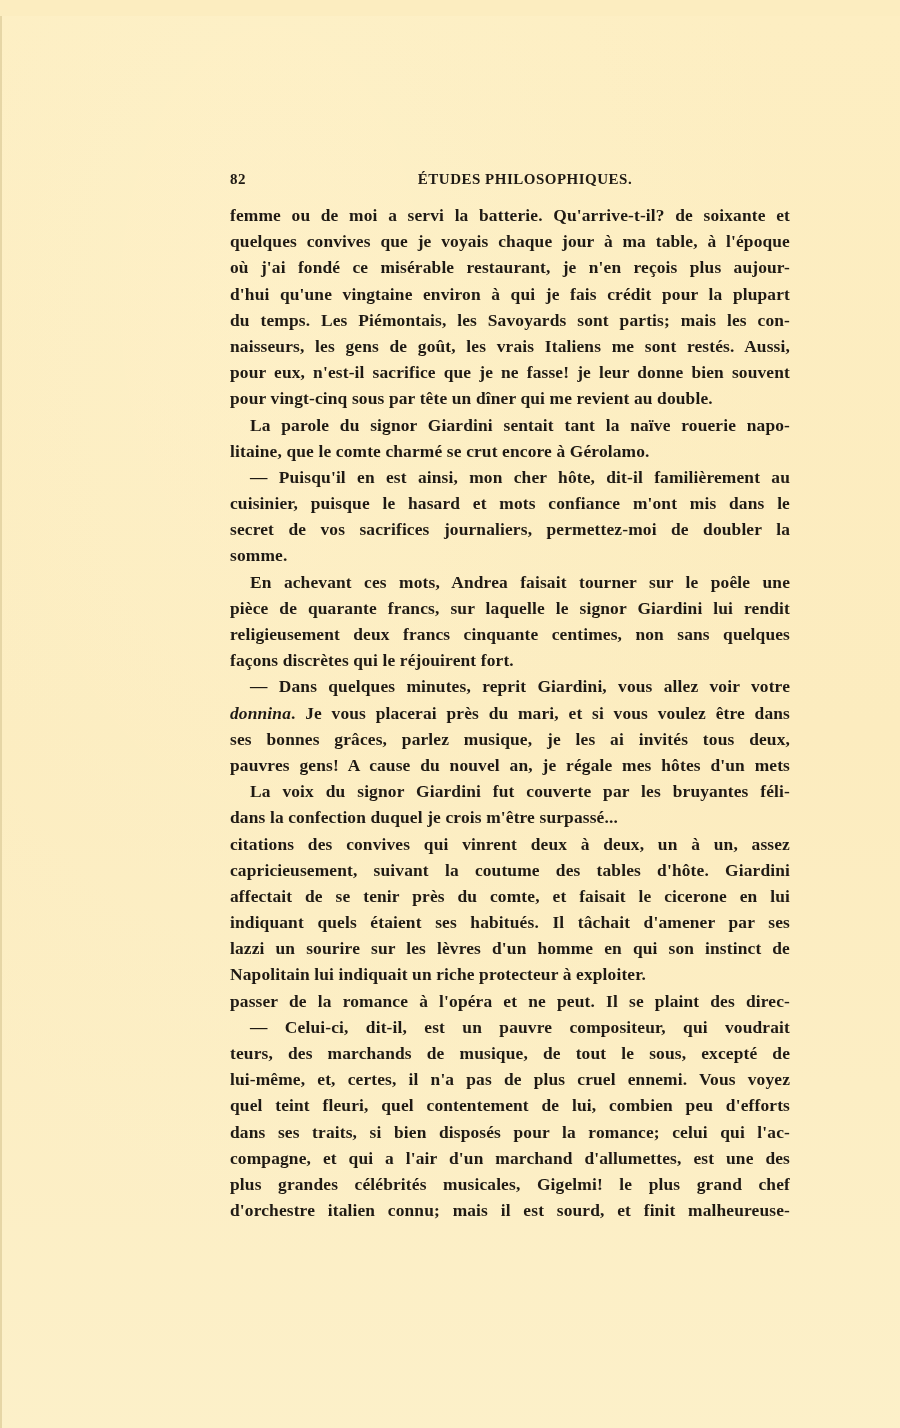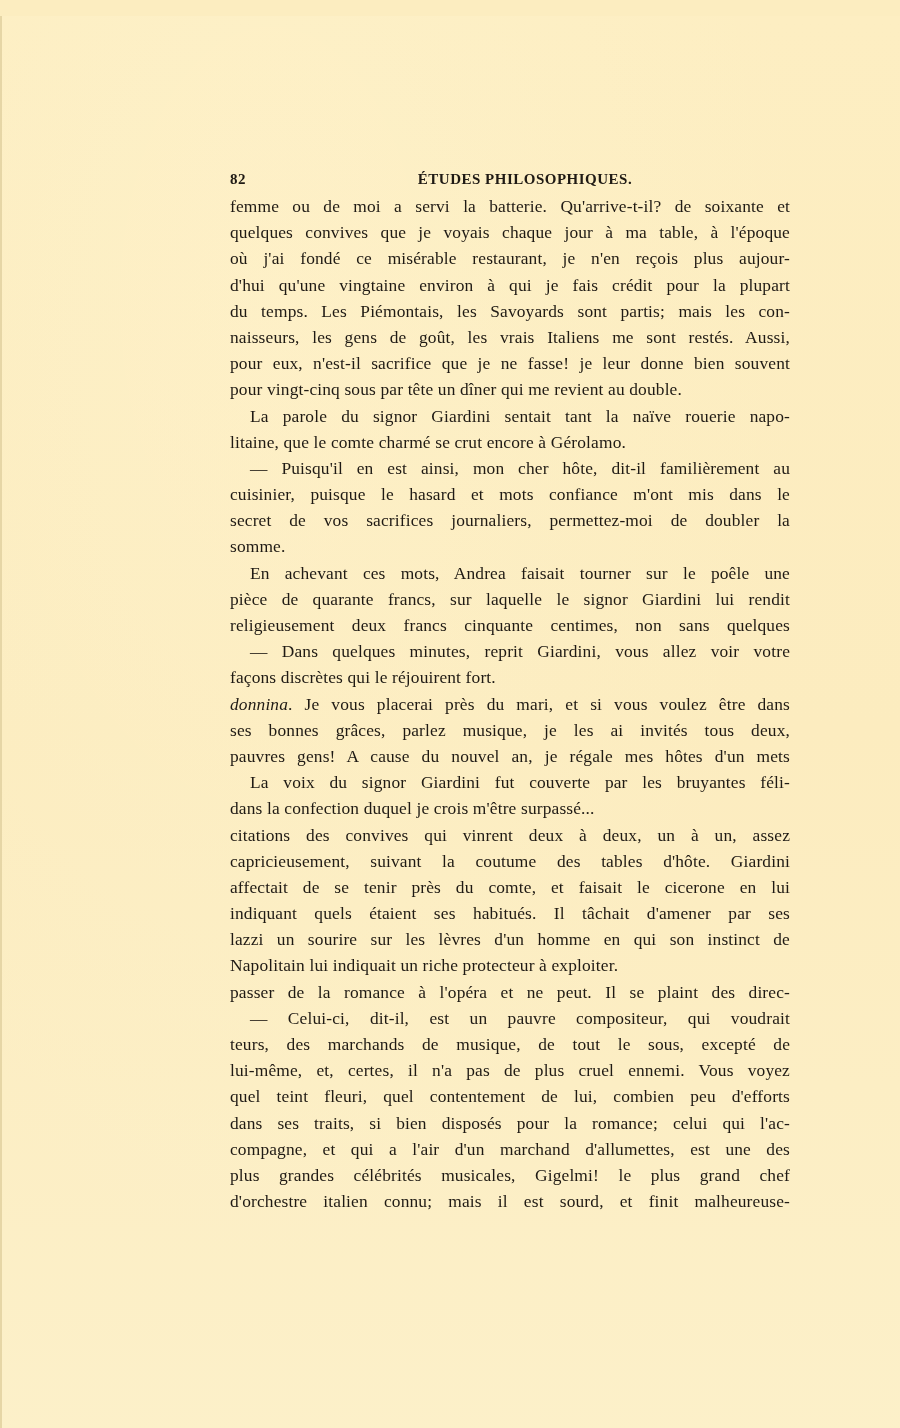--- a/index.html
+++ b/index.html
@@ -58,21 +58,22 @@
       font-size: 17.4px;
       white-space: nowrap;
       text-align: justify;
       text-align-last: justify;
       letter-spacing: 0.15px;
     }
     .line.last {
       text-align-last: left;
     }
     .lines {
-      margin-top: 1px;
+      margin-top: 10px;
+      font-weight: bold;
     }
     .i { font-style: italic; }
   </style>
 </head>
 <body>
 
 <div class="page">
   <div class="text-block">
     <div class="running-head">
       <span class="page-number">82</span>
@@ -89,22 +90,22 @@
         <div class="line last"><span>pour vingt-cinq sous par tête un dîner qui me revient au double.</span></div>
         <div class="line" style="padding-left: 20px;"><span>La parole du signor Giardini sentait tant la naïve rouerie napo-</span></div>
         <div class="line last"><span>litaine, que le comte charmé se crut encore à Gérolamo.</span></div>
         <div class="line" style="padding-left: 20px;"><span>— Puisqu'il en est ainsi, mon cher hôte, dit-il familièrement au</span></div>
         <div class="line"><span>cuisinier, puisque le hasard et mots confiance m'ont mis dans le</span></div>
         <div class="line"><span>secret de vos sacrifices journaliers, permettez-moi de doubler la</span></div>
         <div class="line last"><span>somme.</span></div>
         <div class="line" style="padding-left: 20px;"><span>En achevant ces mots, Andrea faisait tourner sur le poêle une</span></div>
         <div class="line"><span>pièce de quarante francs, sur laquelle le signor Giardini lui rendit</span></div>
         <div class="line"><span>religieusement deux francs cinquante centimes, non sans quelques</span></div>
+        <div class="line last"><span>façons discrètes qui le réjouirent fort.</span></div>
         <div class="line" style="padding-left: 20px;"><span>— Dans quelques minutes, reprit Giardini, vous allez voir votre</span></div>
-        <div class="line last"><span>façons discrètes qui le réjouirent fort.</span></div>
         <div class="line"><span class="i">donnina</span><span>. Je vous placerai près du mari, et si vous voulez être dans</span></div>
         <div class="line"><span>ses bonnes grâces, parlez musique, je les ai invités tous deux,</span></div>
         <div class="line"><span>pauvres gens! A cause du nouvel an, je régale mes hôtes d'un mets</span></div>
         <div class="line" style="padding-left: 20px;"><span>La voix du signor Giardini fut couverte par les bruyantes féli-</span></div>
         <div class="line last"><span>dans la confection duquel je crois m'être surpassé...</span></div>
         <div class="line"><span>citations des convives qui vinrent deux à deux, un à un, assez</span></div>
         <div class="line"><span>capricieusement, suivant la coutume des tables d'hôte. Giardini</span></div>
         <div class="line"><span>affectait de se tenir près du comte, et faisait le cicerone en lui</span></div>
         <div class="line"><span>indiquant quels étaient ses habitués. Il tâchait d'amener par ses</span></div>
         <div class="line"><span>lazzi un sourire sur les lèvres d'un homme en qui son instinct de</span></div>

